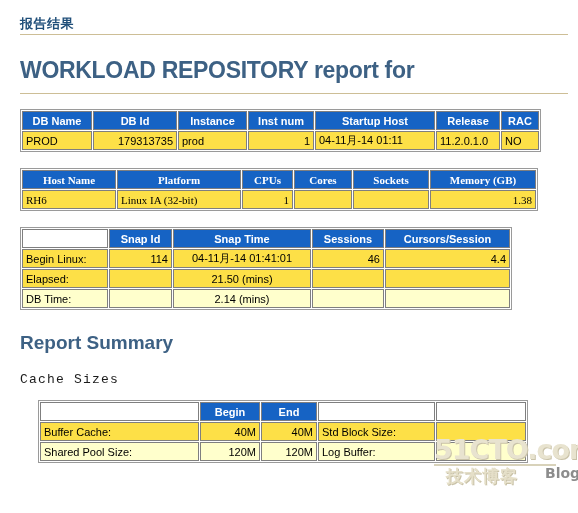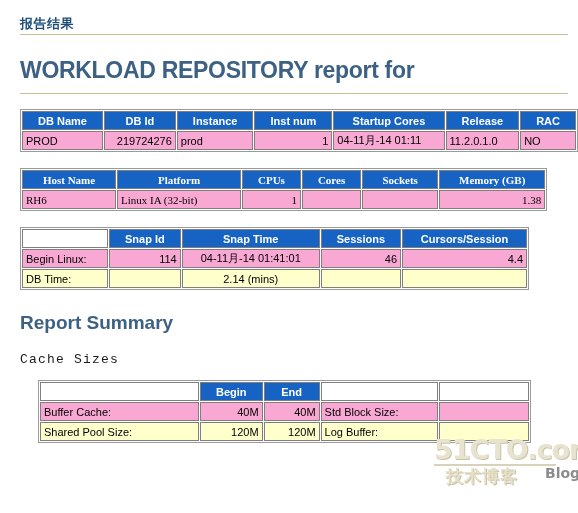--- a/index.html
+++ b/index.html
@@ -64,35 +64,35 @@
     font-size: 11px;
     color: #000000;
     table-layout: fixed;
   }
   table.awr th {
     background: #1663c4;
     color: #ffffff;
     font-weight: bold;
     font-size: 11px;
     text-align: center;
-    padding: 1px 15px;
+    padding: 1px 3px;
     border: 1px solid #7f7f7f;
     height: 15px;
     white-space: nowrap;
     overflow: hidden;
   }
   table.awr th.blank {
     background: #ffffff;
     border: 1px solid #7f7f7f;
   }
   table.awr td {
     border: 1px solid #7f7f7f;
     padding: 1px 3px;
     height: 15px;
-    background: #f9a8d4;
+    background: #fde047;
     white-space: nowrap;
     overflow: hidden;
     font-size: 11px;
   }
   table.awr tr.alt td {
     background: #ffffcc;
   }
   td.num { text-align: right; }
   td.ctr { text-align: center; }
   td.lft { text-align: left; }
@@ -186,29 +186,29 @@
         <col style="width:120px">
         <col style="width:64px">
         <col style="width:38px">
     </colgroup>
     <thead>
       <tr>
         <th>DB Name</th>
         <th>DB Id</th>
         <th>Instance</th>
         <th>Inst num</th>
-        <th>Startup Cores</th>
+        <th>Startup Host</th>
         <th>Release</th>
         <th>RAC</th>
       </tr>
     </thead>
     <tbody>
       <tr>
         <td class="lft">PROD</td>
-        <td class="num">219724276</td>
+        <td class="num">179313735</td>
         <td class="lft">prod</td>
         <td class="num">1</td>
         <td class="lft">04-11月-14 01:11</td>
         <td class="lft">11.2.0.1.0</td>
         <td class="lft">NO</td>
       </tr>
     </tbody>
   </table>
 </div>
 
@@ -264,20 +264,27 @@
       </tr>
     </thead>
     <tbody>
       <tr>
         <td class="lft">Begin Linux:</td>
         <td class="num">114</td>
         <td class="ctr">04-11月-14 01:41:01</td>
         <td class="num">46</td>
         <td class="num">4.4</td>
       </tr>
+      <tr>
+        <td class="lft">Elapsed:</td>
+        <td class="num"></td>
+        <td class="ctr">21.50 (mins)</td>
+        <td class="num"></td>
+        <td class="num"></td>
+      </tr>
       <tr class="alt">
         <td class="lft">DB Time:</td>
         <td class="num"></td>
         <td class="ctr">2.14 (mins)</td>
         <td class="num"></td>
         <td class="num"></td>
       </tr>
     </tbody>
   </table>
 </div>

